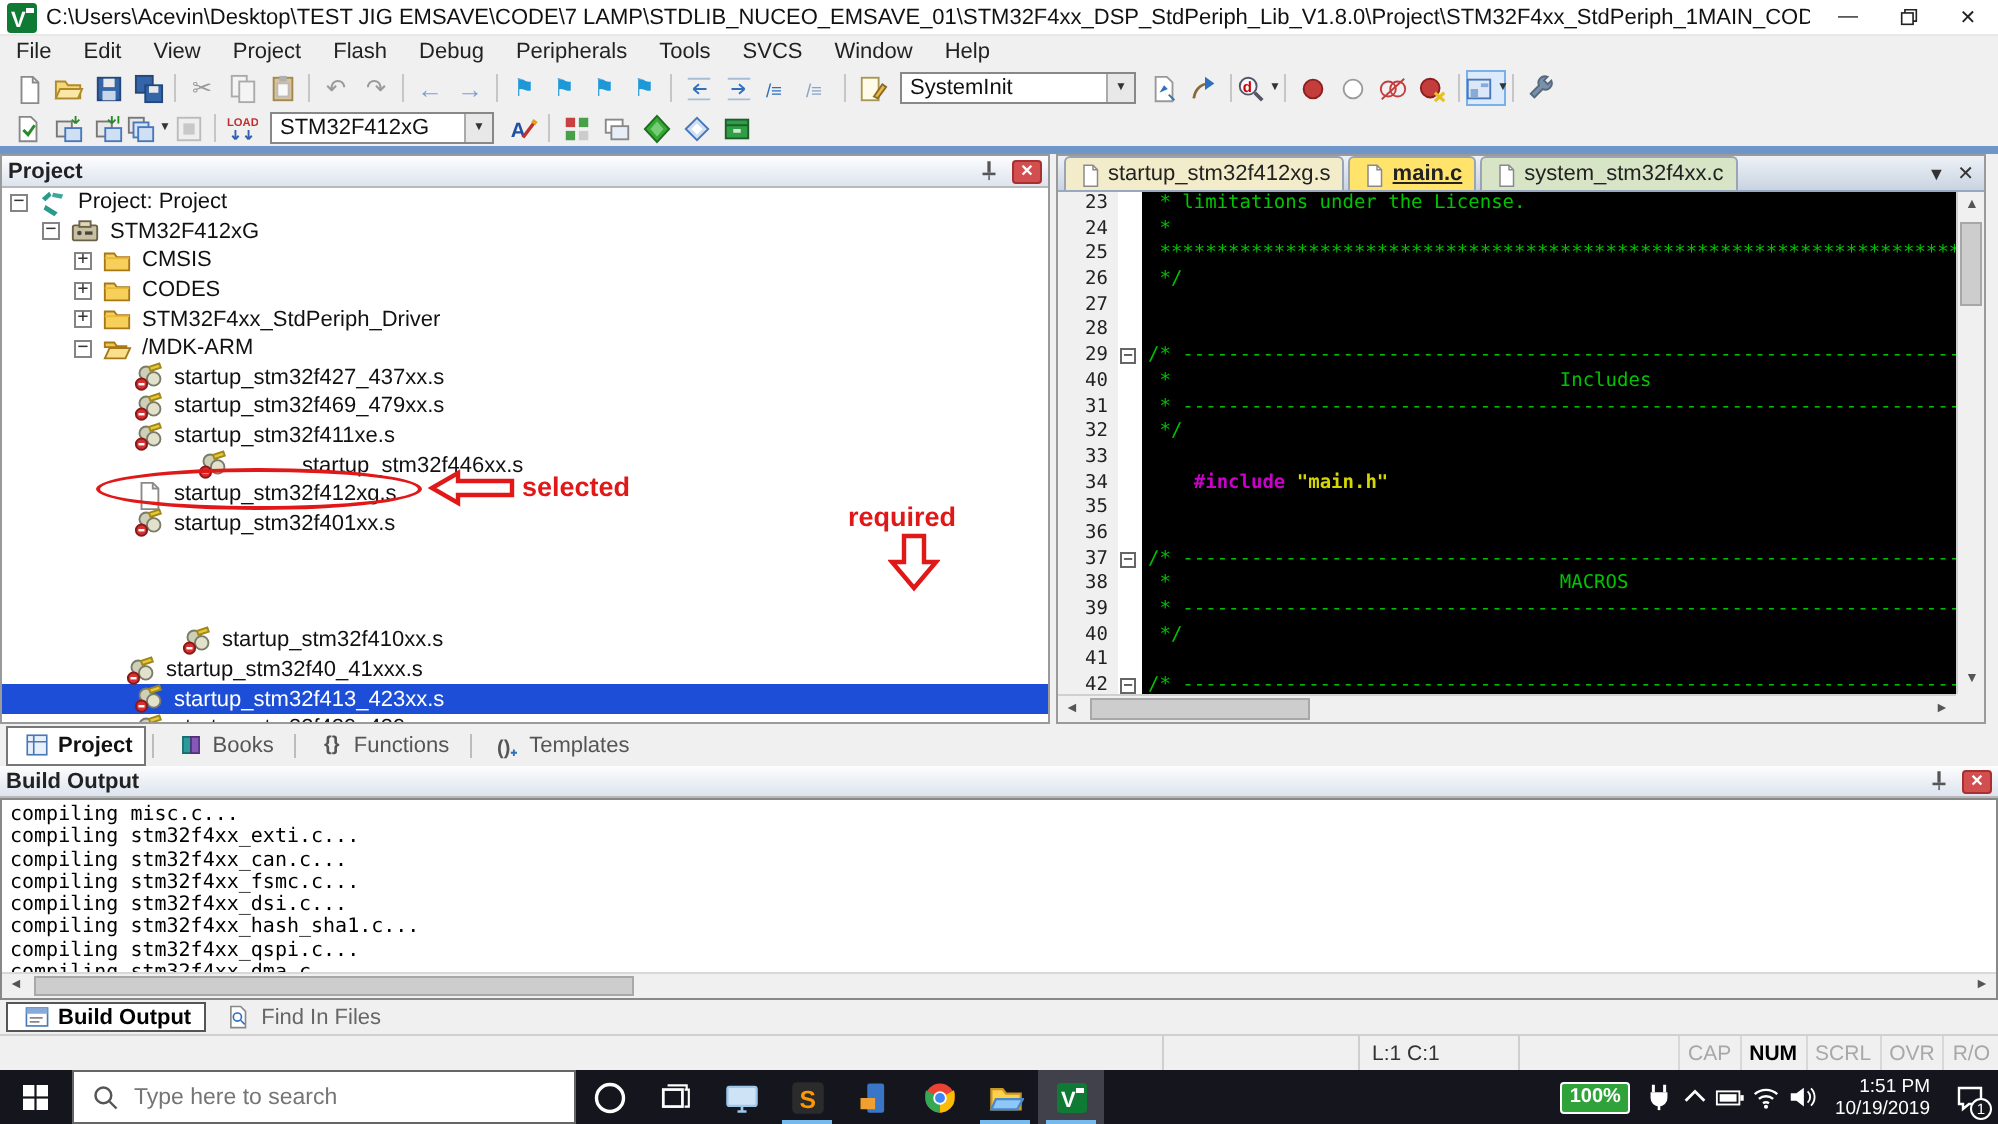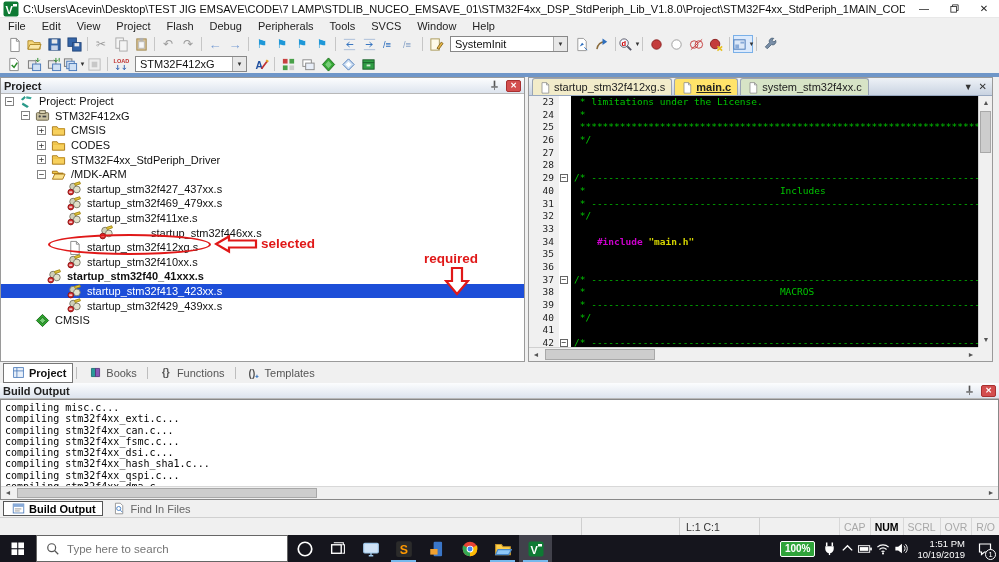--- a/index.html
+++ b/index.html
@@ -644,23 +644,36 @@
         <span class="exp-spacer"></span>
         <span class="icn ">
           <svg width="15" height="15" viewBox="0 0 16 16">
             <circle cx="6.5" cy="6" r="3.6" fill="#cfcfb8" stroke="#7a7a6a"></circle>
             <circle cx="10.5" cy="9" r="3.6" fill="#e2e2cc" stroke="#7a7a6a"></circle>
             <path d="M8 2.6l5.5-1.8.8 2.2-5.5 1.8z" fill="#e7c838" stroke="#a08818"></path>
             <circle cx="4" cy="11.8" r="3" fill="#d83030" stroke="#8a1818"></circle>
             <rect x="2.4" y="11.2" width="3.2" height="1.3" fill="#fff"></rect>
           </svg>
         </span>
+        <span class="lbl">startup_stm32f401xx.s</span>
+      </div>
+      <div class="trow" style="padding-left: 76px; margin-top: 44px;">
+        <span class="exp-spacer"></span>
+        <span class="icn ">
+          <svg width="15" height="15" viewBox="0 0 16 16">
+            <circle cx="6.5" cy="6" r="3.6" fill="#cfcfb8" stroke="#7a7a6a"></circle>
+            <circle cx="10.5" cy="9" r="3.6" fill="#e2e2cc" stroke="#7a7a6a"></circle>
+            <path d="M8 2.6l5.5-1.8.8 2.2-5.5 1.8z" fill="#e7c838" stroke="#a08818"></path>
+            <circle cx="4" cy="11.8" r="3" fill="#d83030" stroke="#8a1818"></circle>
+            <rect x="2.4" y="11.2" width="3.2" height="1.3" fill="#fff"></rect>
+          </svg>
+        </span>
         <span class="lbl">startup_stm32f410xx.s</span>
       </div>
-      <div class="trow" style="padding-left: 32px; font-weight: bold;">
+      <div class="trow" style="padding-left: 48px;">
         <span class="exp-spacer"></span>
         <span class="icn ">
           <svg width="15" height="15" viewBox="0 0 16 16">
             <circle cx="6.5" cy="6" r="3.6" fill="#cfcfb8" stroke="#7a7a6a"></circle>
             <circle cx="10.5" cy="9" r="3.6" fill="#e2e2cc" stroke="#7a7a6a"></circle>
             <path d="M8 2.6l5.5-1.8.8 2.2-5.5 1.8z" fill="#e7c838" stroke="#a08818"></path>
             <circle cx="4" cy="11.8" r="3" fill="#d83030" stroke="#8a1818"></circle>
             <rect x="2.4" y="11.2" width="3.2" height="1.3" fill="#fff"></rect>
           </svg>
         </span>

